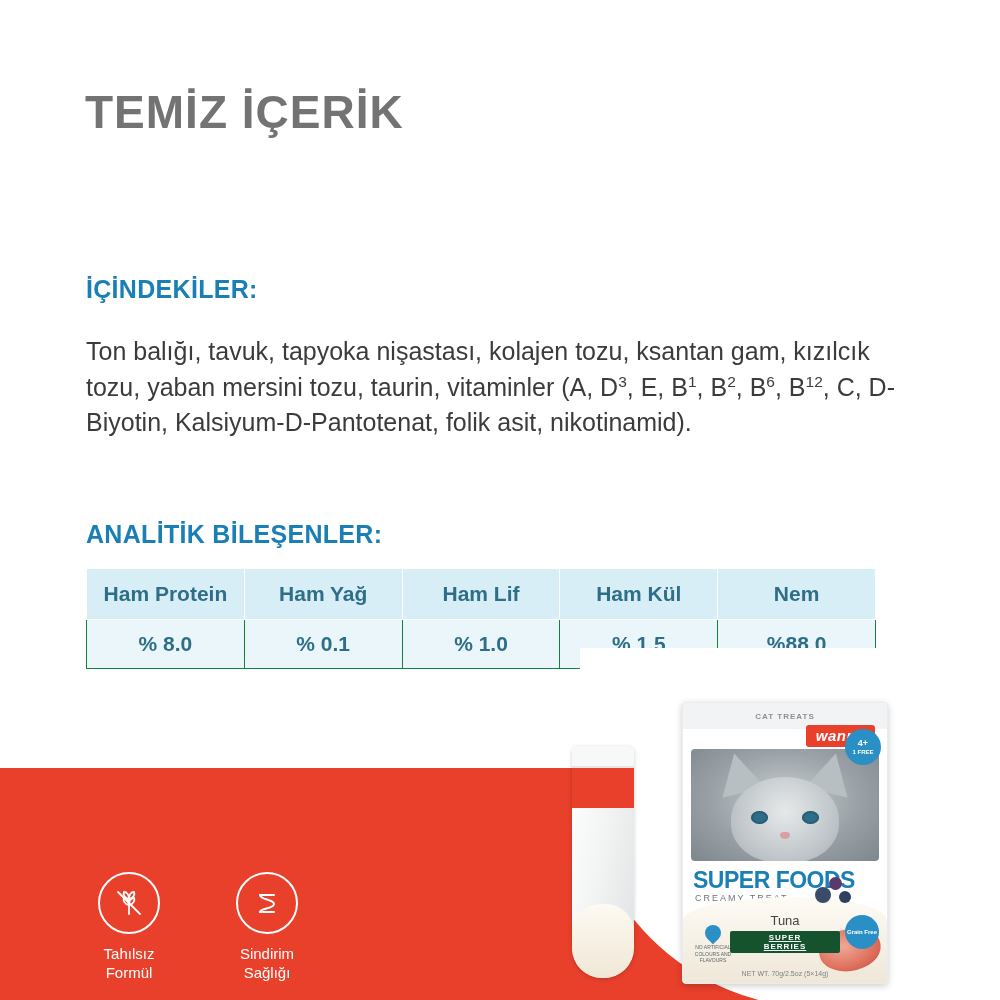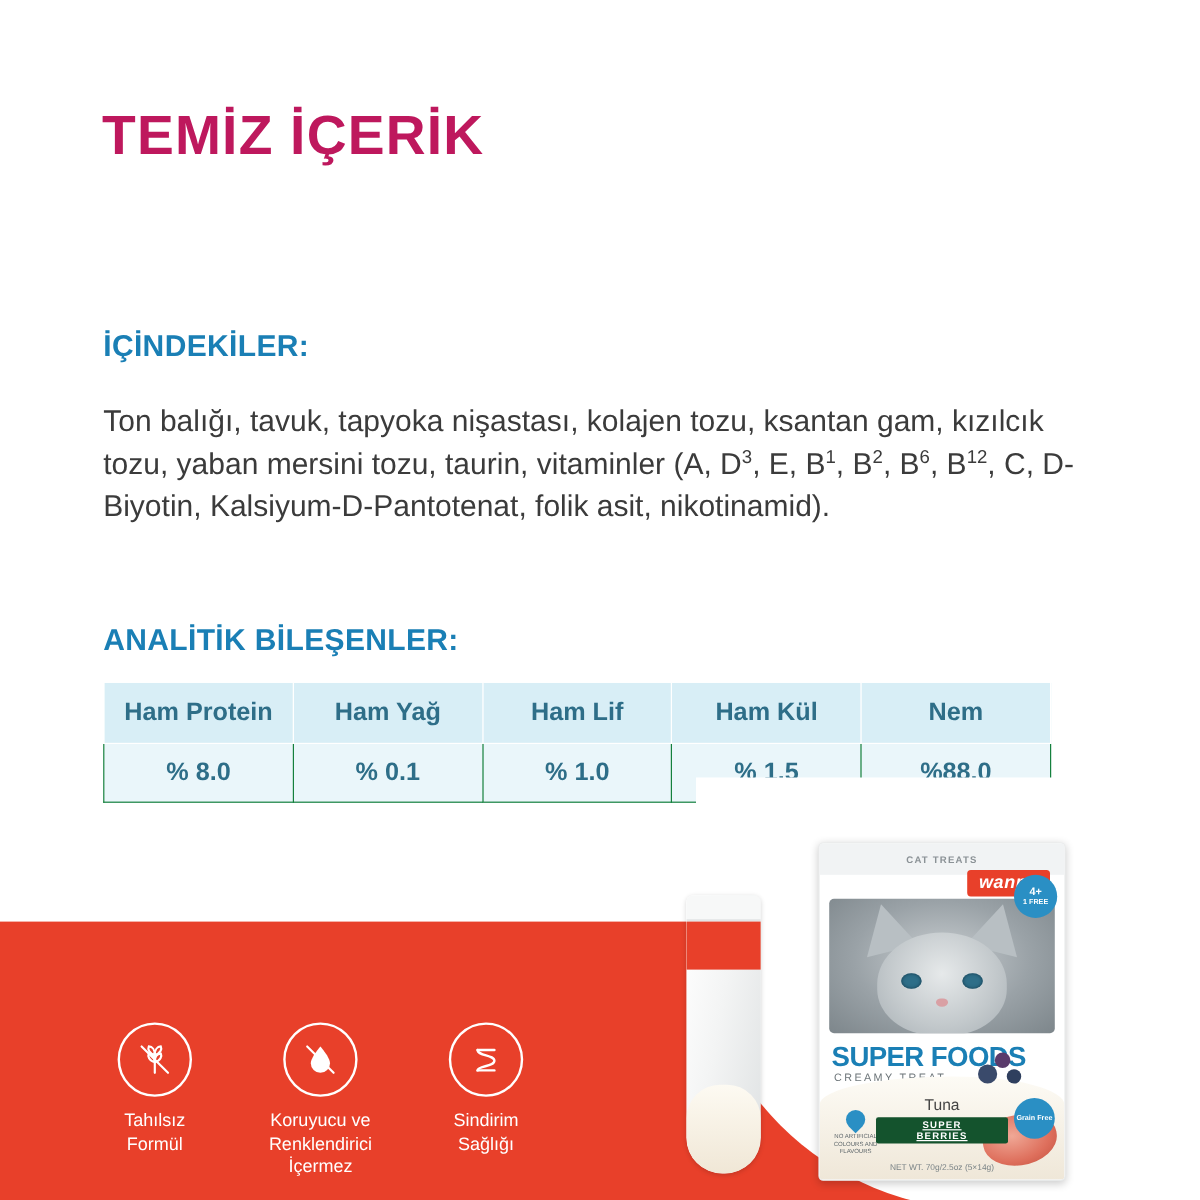--- a/index.html
+++ b/index.html
@@ -24,21 +24,21 @@
 
   .headline {
     position: absolute;
     left: 85px;
     top: 88px;
     width: 800px;
   }
   .headline-1 {
     font-size: 46px;
     font-weight: bold;
-    color: #be185d;
+    color: #737373;
     letter-spacing: 1px;
     line-height: 1.05;
     margin: 0;
   }
   .headline-2 {
     font-size: 46px;
     font-weight: bold;
     color: #b9bdc0;
     letter-spacing: 1px;
     line-height: 1.05;
@@ -474,35 +474,20 @@
             <path d="M7 7 L29 29"></path>
           </g>
         </svg>
       </div>
       <div class="label">
         <span>Tahılsız</span><br>
         <span>Formül</span>
       </div>
     </div>
 
-    <div class="feature">
-      <div class="circle">
-        <svg width="36" height="36" viewBox="0 0 36 36" aria-hidden="true">
-          <g stroke="#ffffff" stroke-width="1.8" fill="none" stroke-linecap="round">
-            <path d="M18 7 C18 7 10 16 10 21 a8 8 0 0 0 16 0 C26 16 18 7 18 7 Z" fill="#ffffff" stroke="none"></path>
-            <path d="M7 7 L29 29"></path>
-          </g>
-        </svg>
-      </div>
-      <div class="label">
-        <span>Koruyucu ve</span><br>
-        <span>Renklendirici</span><br>
-        <span>İçermez</span>
-      </div>
-    </div>
 
     <div class="feature">
       <div class="circle">
         <svg width="36" height="36" viewBox="0 0 36 36" aria-hidden="true">
           <g stroke="#ffffff" stroke-width="2" fill="none" stroke-linecap="round">
             <path d="M11 10 H25"></path>
             <path d="M11 10 C11 15 25 14 25 19 C25 24 11 23 11 27"></path>
             <path d="M11 27 H25"></path>
           </g>
         </svg>

